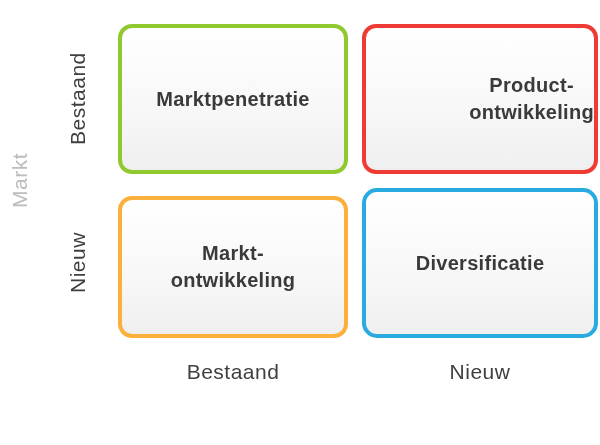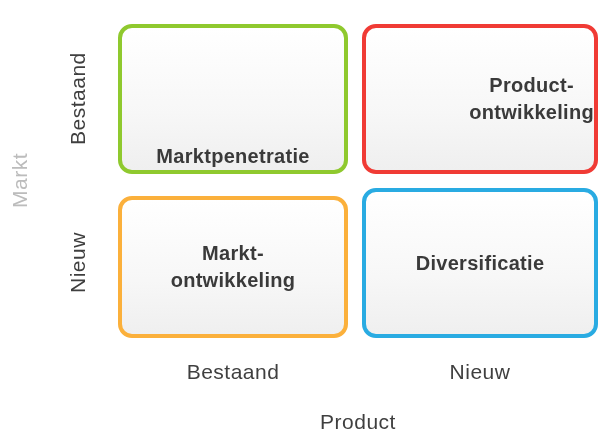--- a/index.html
+++ b/index.html
@@ -45,24 +45,24 @@
   .y-bottom{ grid-column: 2; grid-row: 2; }
   .quadrant {
     border: 4px solid #999;
     border-radius: 14px;
     background: linear-gradient(to bottom, #ffffff 0%, #f7f7f7 60%, #efefef 100%);
     display: flex;
     align-items: center;
     justify-content: center;
     box-sizing: border-box;
   }
-  .q-tl { grid-column: 3; grid-row: 1; align-items: flex-end; }
+  .q-tl { grid-column: 3; grid-row: 1; }
   .q-tr { grid-column: 4; grid-row: 1; justify-content: flex-end; }
   .q-bl { grid-column: 3; grid-row: 2; margin-top: 8px; }
-  .q-br { grid-column: 4; grid-row: 2; }
+  .q-br { grid-column: 4; grid-row: 2; border-radius: 15px; }
   .q-label {
     font-size: 20px;
     font-weight: bold;
     color: #3a3a3a;
     text-align: center;
     white-space: pre-line;
     line-height: 1.35;
     letter-spacing: 0.3px;
   }
   .hlabel {
@@ -109,16 +109,15 @@
     </div>
 
     <div class="quadrant q-br" style="border-color: rgb(41, 171, 226);">
       <div class="q-label">Diversificatie</div>
     </div>
 
     <div class="hlabel x-left">Bestaand</div>
 
     <div class="hlabel x-right">Nieuw</div>
 
-    <div class="hlabel axis-title x-title">Product</div>
 
   </div>
 </div>
 
 </body></html>

